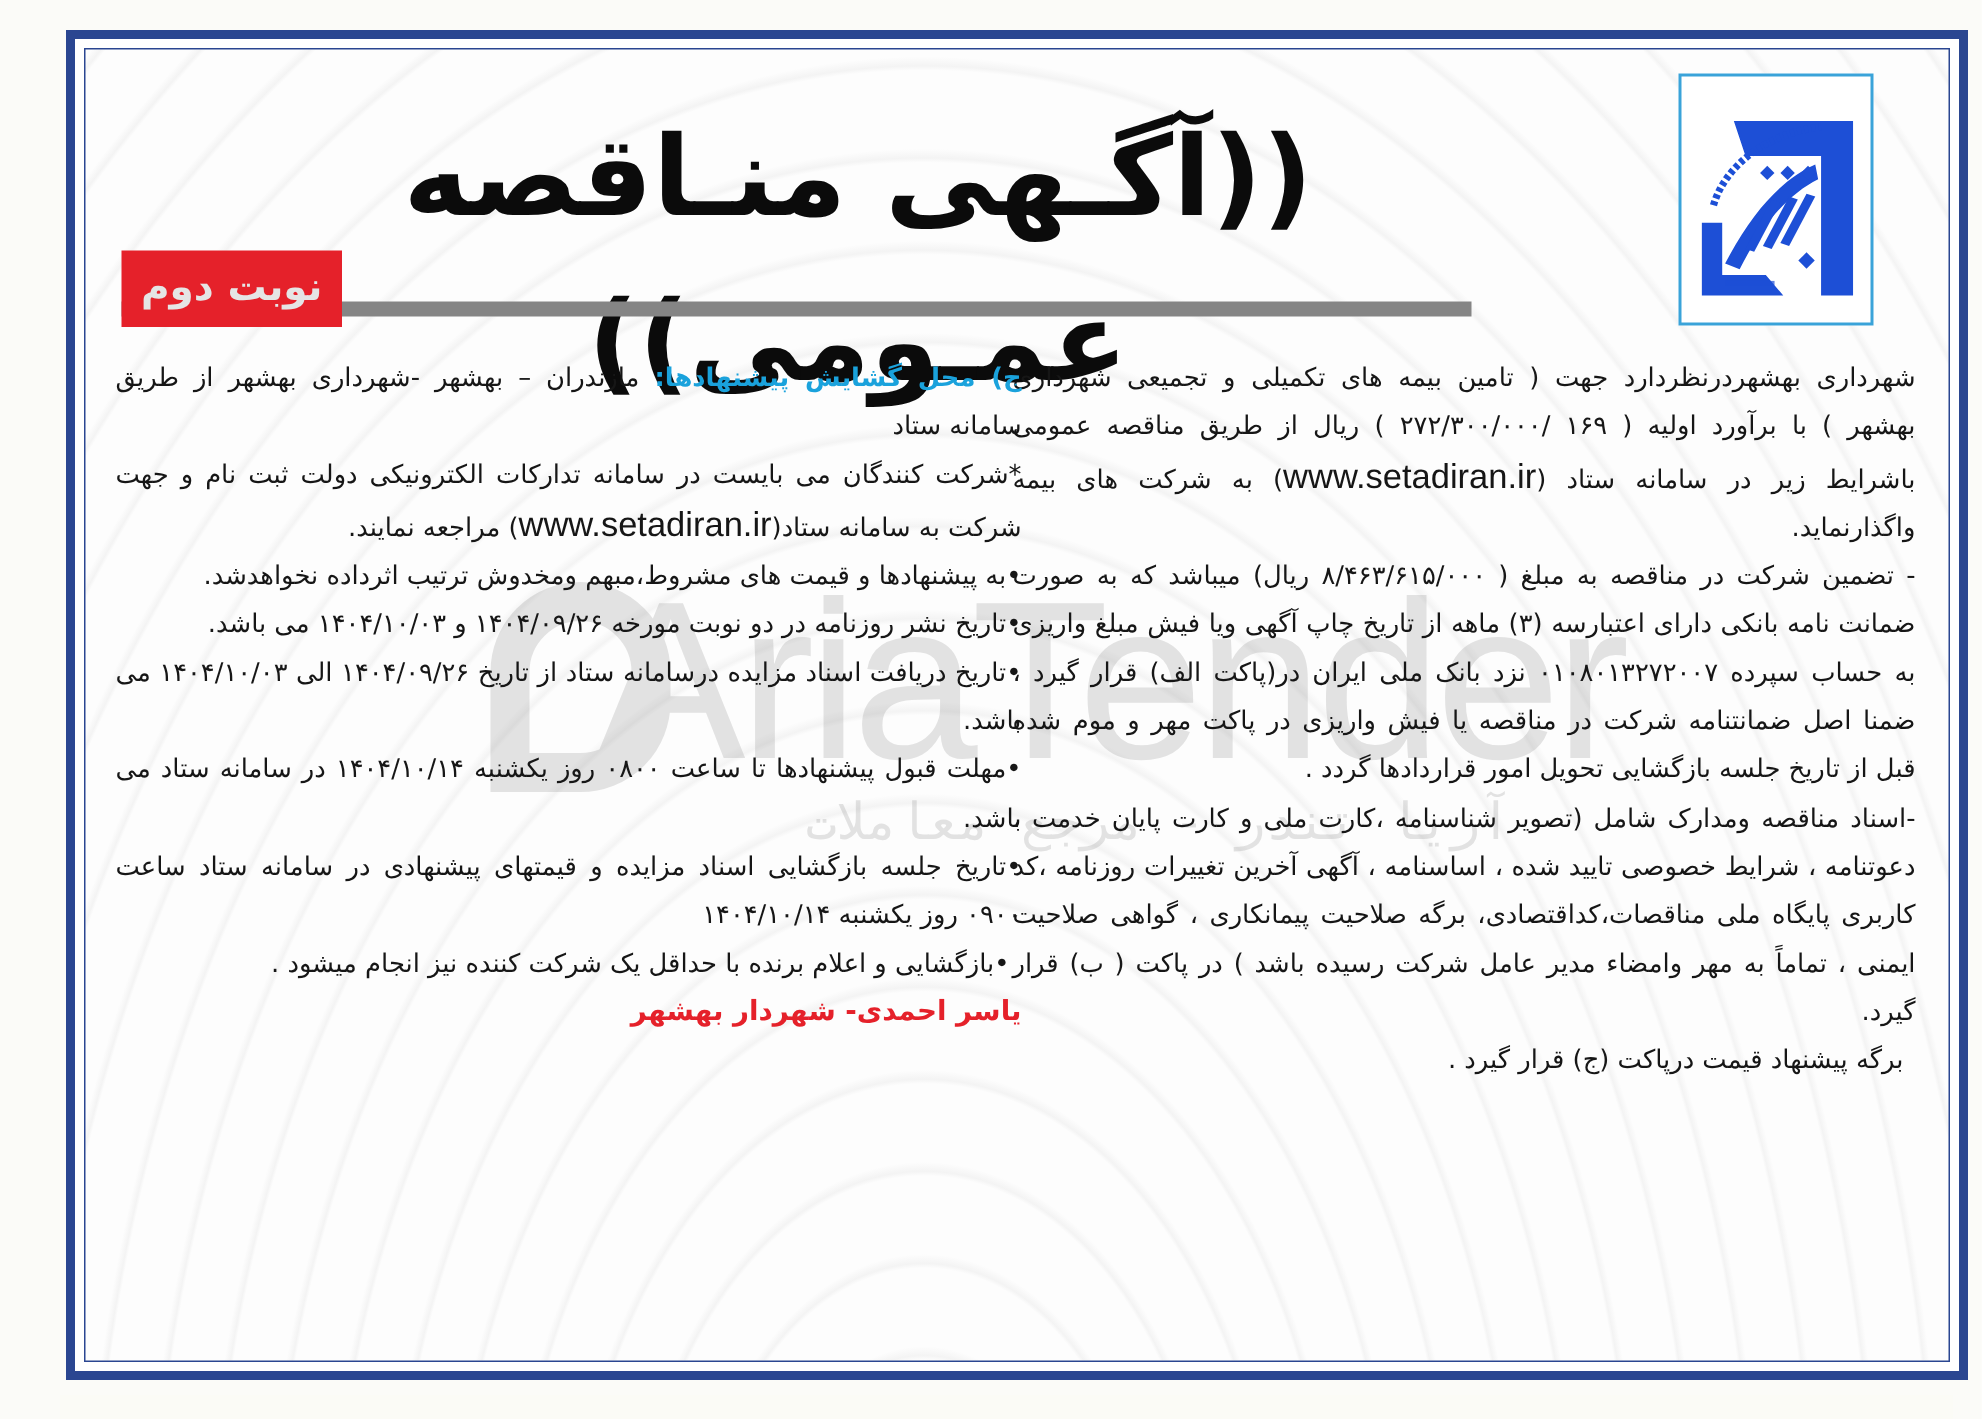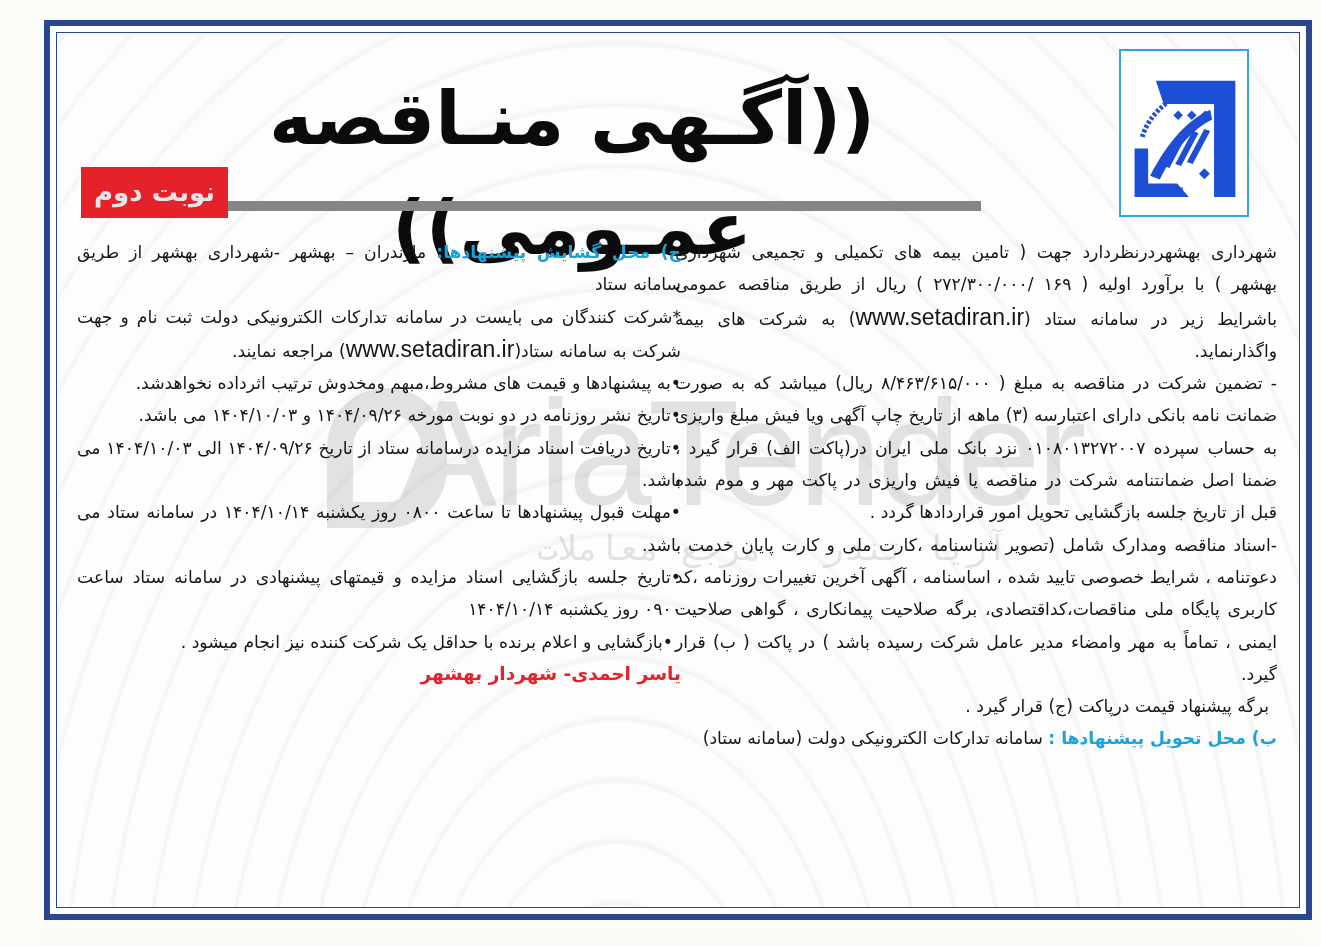--- a/index.html
+++ b/index.html
@@ -179,21 +179,20 @@
 
     <div class="title">((آگـهی منـاقصه عمـومی))</div>
     <div class="title-rule"></div>
     <div class="round-badge">نوبت دوم</div>
 
     <div class="col col-right">
       <p><span>شهرداری بهشهردرنظردارد جهت ( تامین بیمه های تکمیلی و تجمیعی شهرداری بهشهر ) با برآورد اولیه ( ۱۶۹ /۲۷۲/۳۰۰/۰۰۰ ) ریال از طریق مناقصه عمومی باشرایط زیر در سامانه ستاد (</span><span class="latin">www.setadiran.ir</span><span>) به شرکت های بیمه واگذارنماید.</span></p>
       <p>- تضمین شرکت در مناقصه به مبلغ ( ۸/۴۶۳/۶۱۵/۰۰۰ ریال) میباشد که به صورت ضمانت نامه بانکی دارای اعتبارسه (۳) ماهه از تاریخ چاپ آگهی ویا فیش مبلغ واریزی به حساب سپرده ۰۱۰۸۰۱۳۲۷۲۰۰۷ نزد بانک ملی ایران در(پاکت الف) قرار گیرد ، ضمنا اصل ضمانتنامه شرکت در مناقصه یا فیش واریزی در پاکت مهر و موم شده قبل از تاریخ جلسه بازگشایی تحویل امور قراردادها گردد .</p>
       <p>-اسناد مناقصه ومدارک شامل (تصویر شناسنامه ،کارت ملی و کارت پایان خدمت ، دعوتنامه ، شرایط خصوصی تایید شده ، اساسنامه ، آگهی آخرین تغییرات روزنامه ،کد کاربری پایگاه ملی مناقصات،کداقتصادی، برگه صلاحیت پیمانکاری ، گواهی صلاحیت ایمنی ، تماماً به مهر وامضاء مدیر عامل شرکت رسیده باشد ) در پاکت ( ب) قرار گیرد.</p>
       <p class="indent">برگه پیشنهاد قیمت درپاکت (ج) قرار گیرد .</p>
-      <p><span class="head-blue">ب) محل تحویل پیشنهادها :</span><span> سامانه تدارکات الکترونیکی دولت (سامانه ستاد)</span></p>
     </div>
 
     <div class="col col-left">
       <p><span class="head-blue">ج) محل گشایش پیشنهادها:</span><span> مازندران – بهشهر -شهرداری بهشهر از طریق سامانه ستاد</span></p>
       <p><span>*شرکت کنندگان می بایست در سامانه تدارکات الکترونیکی دولت ثبت نام و جهت شرکت به سامانه ستاد(</span><span class="latin">www.setadiran.ir</span><span>) مراجعه نمایند.</span></p>
       <p>•به پیشنهادها و قیمت های مشروط،مبهم ومخدوش ترتیب اثرداده نخواهدشد.</p>
       <p>•تاریخ نشر روزنامه در دو نوبت مورخه ۱۴۰۴/۰۹/۲۶ و ۱۴۰۴/۱۰/۰۳ می باشد.</p>
       <p>•تاریخ دریافت اسناد مزایده درسامانه ستاد از تاریخ ۱۴۰۴/۰۹/۲۶ الی ۱۴۰۴/۱۰/۰۳ می باشد.</p>
       <p>•مهلت قبول پیشنهادها تا ساعت ۰۸۰۰ روز یکشنبه ۱۴۰۴/۱۰/۱۴ در سامانه ستاد می باشد.</p>
       <p>•تاریخ جلسه بازگشایی اسناد مزایده و قیمتهای پیشنهادی در سامانه ستاد ساعت ۰۹۰۰ روز یکشنبه ۱۴۰۴/۱۰/۱۴</p>

